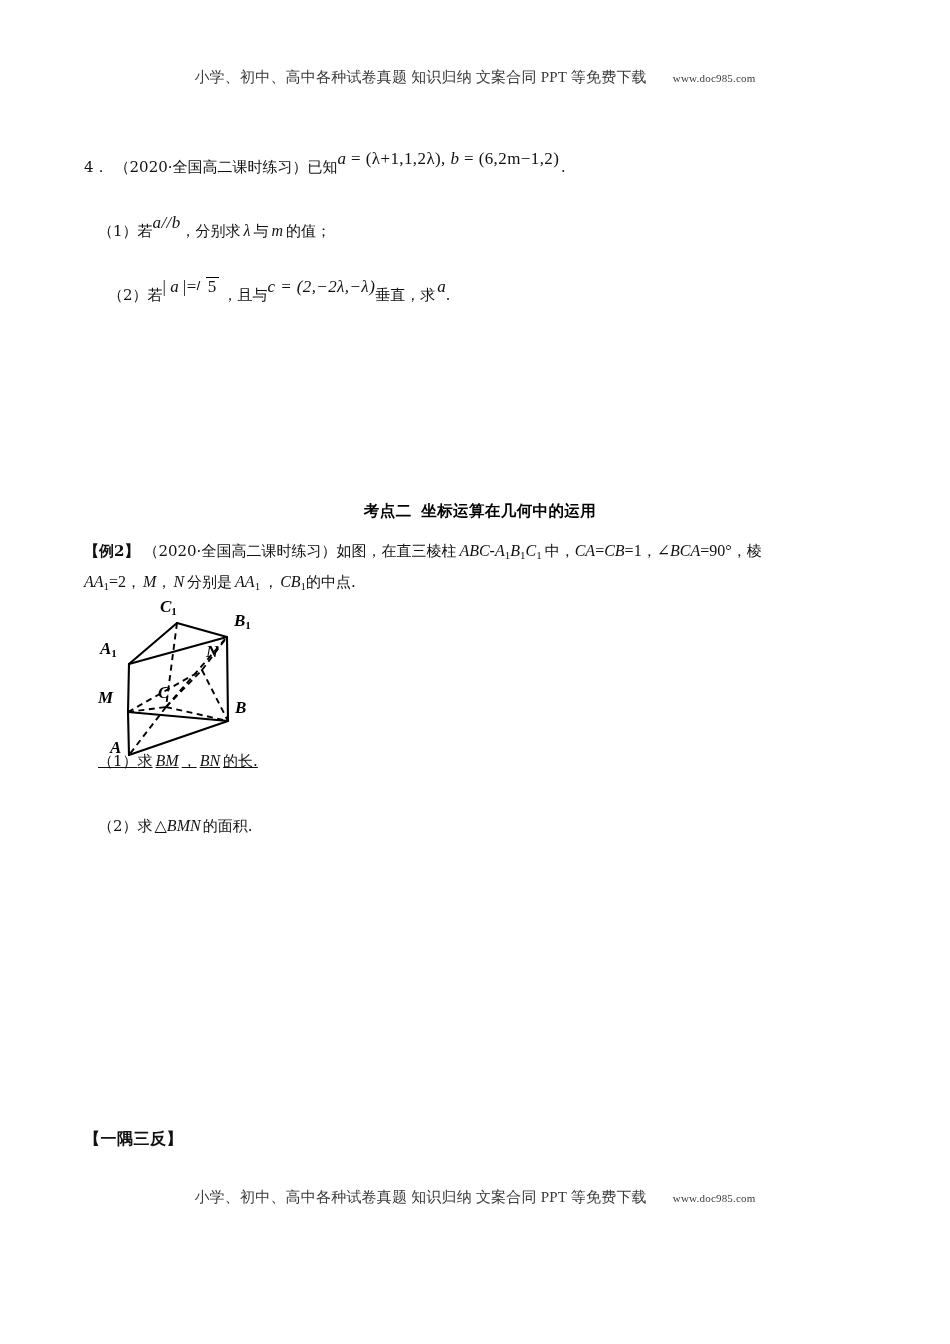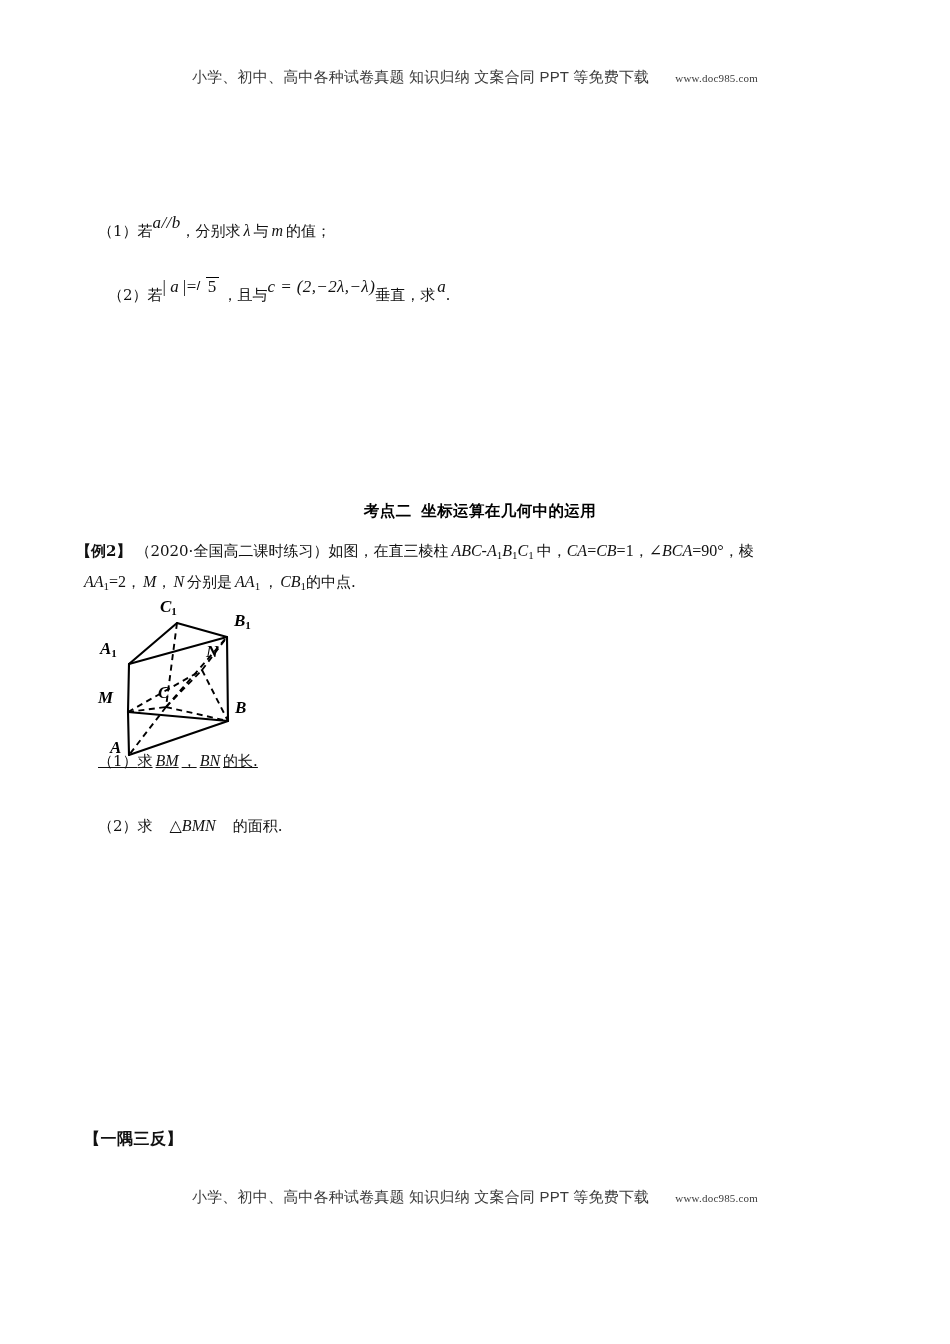--- a/index.html
+++ b/index.html
@@ -28,21 +28,21 @@
     position: absolute;
     left: 0;
     width: 950px;
     text-align: center;
     font-size: 15.5px;
     color: #3a3a3a;
     letter-spacing: 0.2px;
     white-space: nowrap;
   }
   .watermark .wm-cn {
-    font-family: Liberation Sans, sans-serif;
+    font-family: Liberation Serif, serif;
     font-size: 15px;
   }
   .watermark .wm-url {
     font-family: "Liberation Serif", "DejaVu Serif", serif;
     font-size: 11px;
     margin-left: 26px;
   }
   #watermark-top { top: 68px; }
   #watermark-bottom { top: 1188px; }
 
@@ -152,32 +152,35 @@
 </style>
 </head>
 <body>
 
 <div class="page">
 
   <div class="watermark" id="watermark-top">
     <span class="wm-cn">小学、初中、高中各种试卷真题  知识归纳  文案合同  PPT 等免费下载</span><span class="wm-url">www.doc985.com</span>
   </div>
 
+  <div class="body-text" style="left:84px; top:158px;">
+    <span class="cn">4．</span><span class="cn" style="margin-left:6px;">（2020·全国高二课时练习）</span><span class="cn">已知</span><span class="mathblock"><span>a</span><span class="up"> = </span><span class="up">(λ+1,1,2λ)</span><span class="up">, </span><span>b</span><span class="up"> = </span><span class="up">(6,2m−1,2)</span></span><span class="mn" style="margin-left:2px;">.</span>
+  </div>
 
   <div class="body-text" style="left:98px; top:222px;text-align:center;">
     <span class="cn">（1）</span><span class="cn">若</span><span class="mathblock">a//b</span><span class="cn">，分别求</span><span class="mi" style="margin:0 3px;">λ</span><span class="cn">与</span><span class="mi" style="margin:0 3px;">m</span><span class="cn">的值；</span>
   </div>
 
   <div class="body-text" style="left:108px; top:285px;">
     <span class="cn">（2）</span><span class="cn">若</span><span class="mathblock"><span class="abs">| </span><span>a</span><span class="abs"> |=</span><span class="sqrt"><span class="rad">5</span></span></span><span class="cn" style="margin-left:4px;">，且与</span><span class="mathblock">c = (2,−2λ,−λ)</span><span class="cn">垂直，求</span><span class="mathblock" style="margin-left:2px;">a</span><span class="mn">.</span>
   </div>
 
   <div id="section-heading">考点二  坐标运算在几何中的运用</div>
 
-  <div class="body-text" style="left:76px; top:543px;">
+  <div class="body-text" style="left:84px; top:543px;">
     <span class="cn" style="font-weight:bold;">【例2】</span><span class="cn" style="margin-left:4px;">（2020·全国高二课时练习）</span><span class="cn">如图，在直三棱柱</span><span class="mi" style="margin:0 3px;">ABC-A<span class="mn-sub">1</span>B<span class="mn-sub">1</span>C<span class="mn-sub">1</span></span><span class="cn">中，</span><span class="mi">CA<span class="mn">=</span>CB<span class="mn">=1</span></span><span class="cn">，</span><span class="mi"><span class="mn">∠</span>BCA<span class="mn">=90°</span></span><span class="cn">，棱</span>
   </div>
 
   <div class="body-text" style="left:84px; top:574px;">
     <span class="mi">AA<span class="mn-sub">1</span><span class="mn">=2</span></span><span class="cn">，</span><span class="mi" style="margin-left:2px;">M</span><span class="cn">，</span><span class="mi" style="margin-left:2px;">N</span><span class="cn" style="margin-left:3px;">分别是</span><span class="mi" style="margin:0 3px;">AA<span class="mn-sub">1</span></span><span class="cn">，</span><span class="mi" style="margin-left:2px;">CB<span class="mn-sub">1</span></span><span class="cn">的中点.</span>
   </div>
 
   <div id="prism-figure">
     <svg width="260" height="180" viewBox="0 0 260 180">
       <g id="fig-solid" stroke="#000" stroke-width="2.1" fill="none" stroke-linecap="round">
@@ -212,21 +215,21 @@
           <text x="26" y="153" font-family="&quot;Liberation Serif&quot;, &quot;DejaVu Serif&quot;, serif" font-size="17" font-style="italic" font-weight="bold" fill="#000">A</text>
         </g>
     </svg>
   </div>
 
   <div class="body-text" style="left:98px; top:753px;text-decoration:underline;">
     <span class="cn">（1）</span><span class="cn">求</span><span class="mi" style="margin:0 3px;">BM</span><span class="cn">，</span><span class="mi" style="margin:0 3px;">BN</span><span class="cn">的长.</span>
   </div>
 
   <div class="body-text" style="left:98px; top:818px;">
-    <span class="cn">（2）</span><span class="cn">求</span><span class="mi" style="margin:0 17px;">△BMN</span><span class="cn">的面积.</span>
+    <span class="cn">（2）</span><span class="cn">求</span><span class="mi" style="margin:0 2px;">△BMN</span><span class="cn">的面积.</span>
   </div>
 
   <div id="yiyu-sanfan">【一隅三反】</div>
 
   <div class="watermark" id="watermark-bottom">
     <span class="wm-cn">小学、初中、高中各种试卷真题  知识归纳  文案合同  PPT 等免费下载</span><span class="wm-url">www.doc985.com</span>
   </div>
 
 </div>
 

